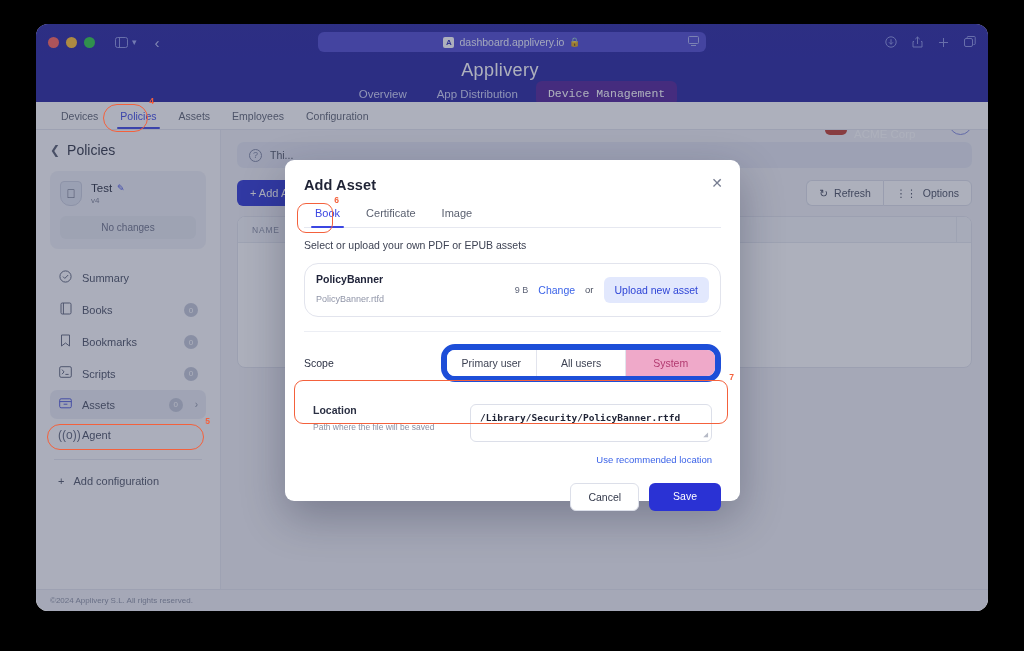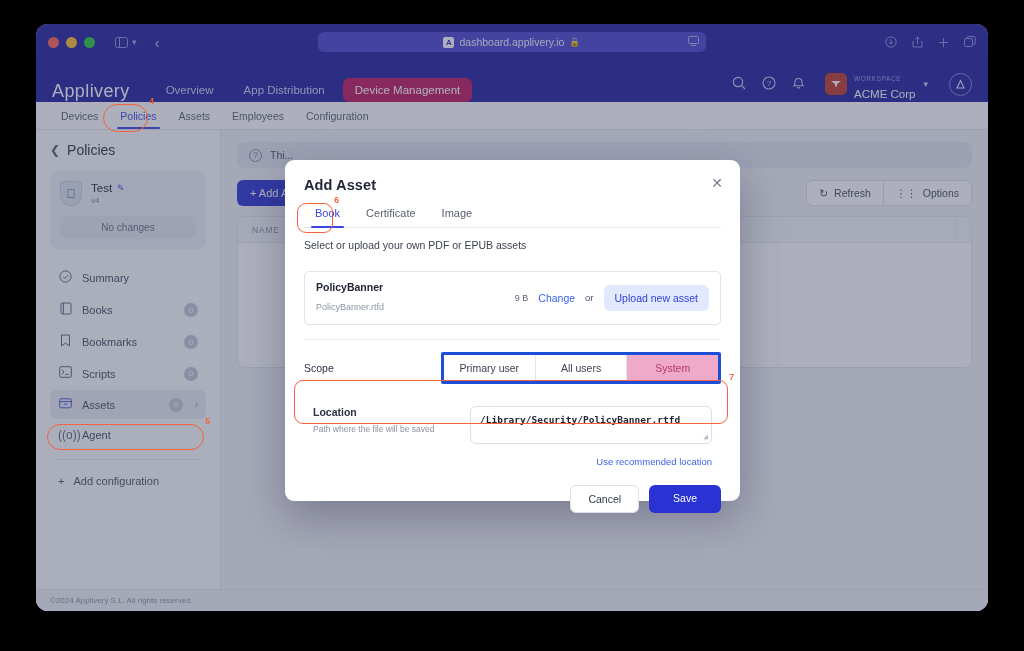--- a/index.html
+++ b/index.html
@@ -89,40 +89,41 @@
     align-items: center;
     gap: 15px;
     color: #9aa3ee;
   }
 
   
   .app-nav {
     height: 42px;
     background: #221f9e;
     display: flex;
-    align-items: flex-end;
+    align-items: center;
     padding: 0 16px;
     position: relative;
+    flex-direction: column;
   }
   .brand {
     color: #ffffff;
     font-size: 18px;
     letter-spacing: .4px;
     font-weight: 400;
     margin-right: 24px;
   }
   .nav-links { display: flex; align-items: center; gap: 6px; }
   .nav-link {
     color: #ccd0f5;
     font-size: 11.5px;
     padding: 6px 12px;
     border-radius: 6px;
     white-space: nowrap;
   }
-  .nav-link.active { background: #be185d; color: #ffffff; }
+  .nav-link.active { background: #4c1d95; color: #ffffff; font-family: Liberation Mono, monospace; }
 
   .nav-right {
     margin-left: auto;
     display: flex;
     align-items: center;
     gap: 16px;
   }
   .nav-icon { color: #c3c8f2; font-size: 13px; line-height: 1; }
   .workspace {
     display: flex;
@@ -412,23 +413,23 @@
     height: 2.5px;
     background: #3b46e2;
     border-radius: 2px;
   }
   .modal-desc {
     font-size: 10.5px;
     color: #3d4253;
     margin-top: 11px;
   }
   .asset-row {
-    margin-top: 20px;
+    margin-top: 12px;
     border: 1px solid #e2e4ed;
-    border-radius: 5px;
+    border-radius: 14px;
     display: flex;
     align-items: center;
     padding: 8px 11px;
     gap: 10px;
   }
   .asset-names { flex: 1; line-height: 1.35; }
   .asset-title { font-size: 10.5px; color: #20243a; font-weight: 700; }
   .asset-sub { font-size: 9px; color: #9095a8; }
   .asset-size { font-size: 9px; color: #5e6478; padding-left: 15px; }
   .link-blue { color: #3b63e8; font-size: 10.5px; }
@@ -445,22 +446,22 @@
   .sep-line { height: 1px; background: #eceef4; margin: 14px 0 0 0; }
 
   .scope-row {
     margin-top: 12px;
     display: flex;
     align-items: center;
   }
   .scope-label { font-size: 10.5px; color: #2b3043; flex: 1; }
   .seg {
     display: flex;
-    border: 3px solid #1d4ed8;
-    border-radius: 2px;
+    border: 6px solid #1d4ed8;
+    border-radius: 14px;
     overflow: hidden;
     width: 280px;
   }
   .seg-item {
     flex: 1;
     text-align: center;
     font-size: 10.5px;
     color: #3d4253;
     padding: 7px 0;
     border-right: 1px solid #e2e4ed;

